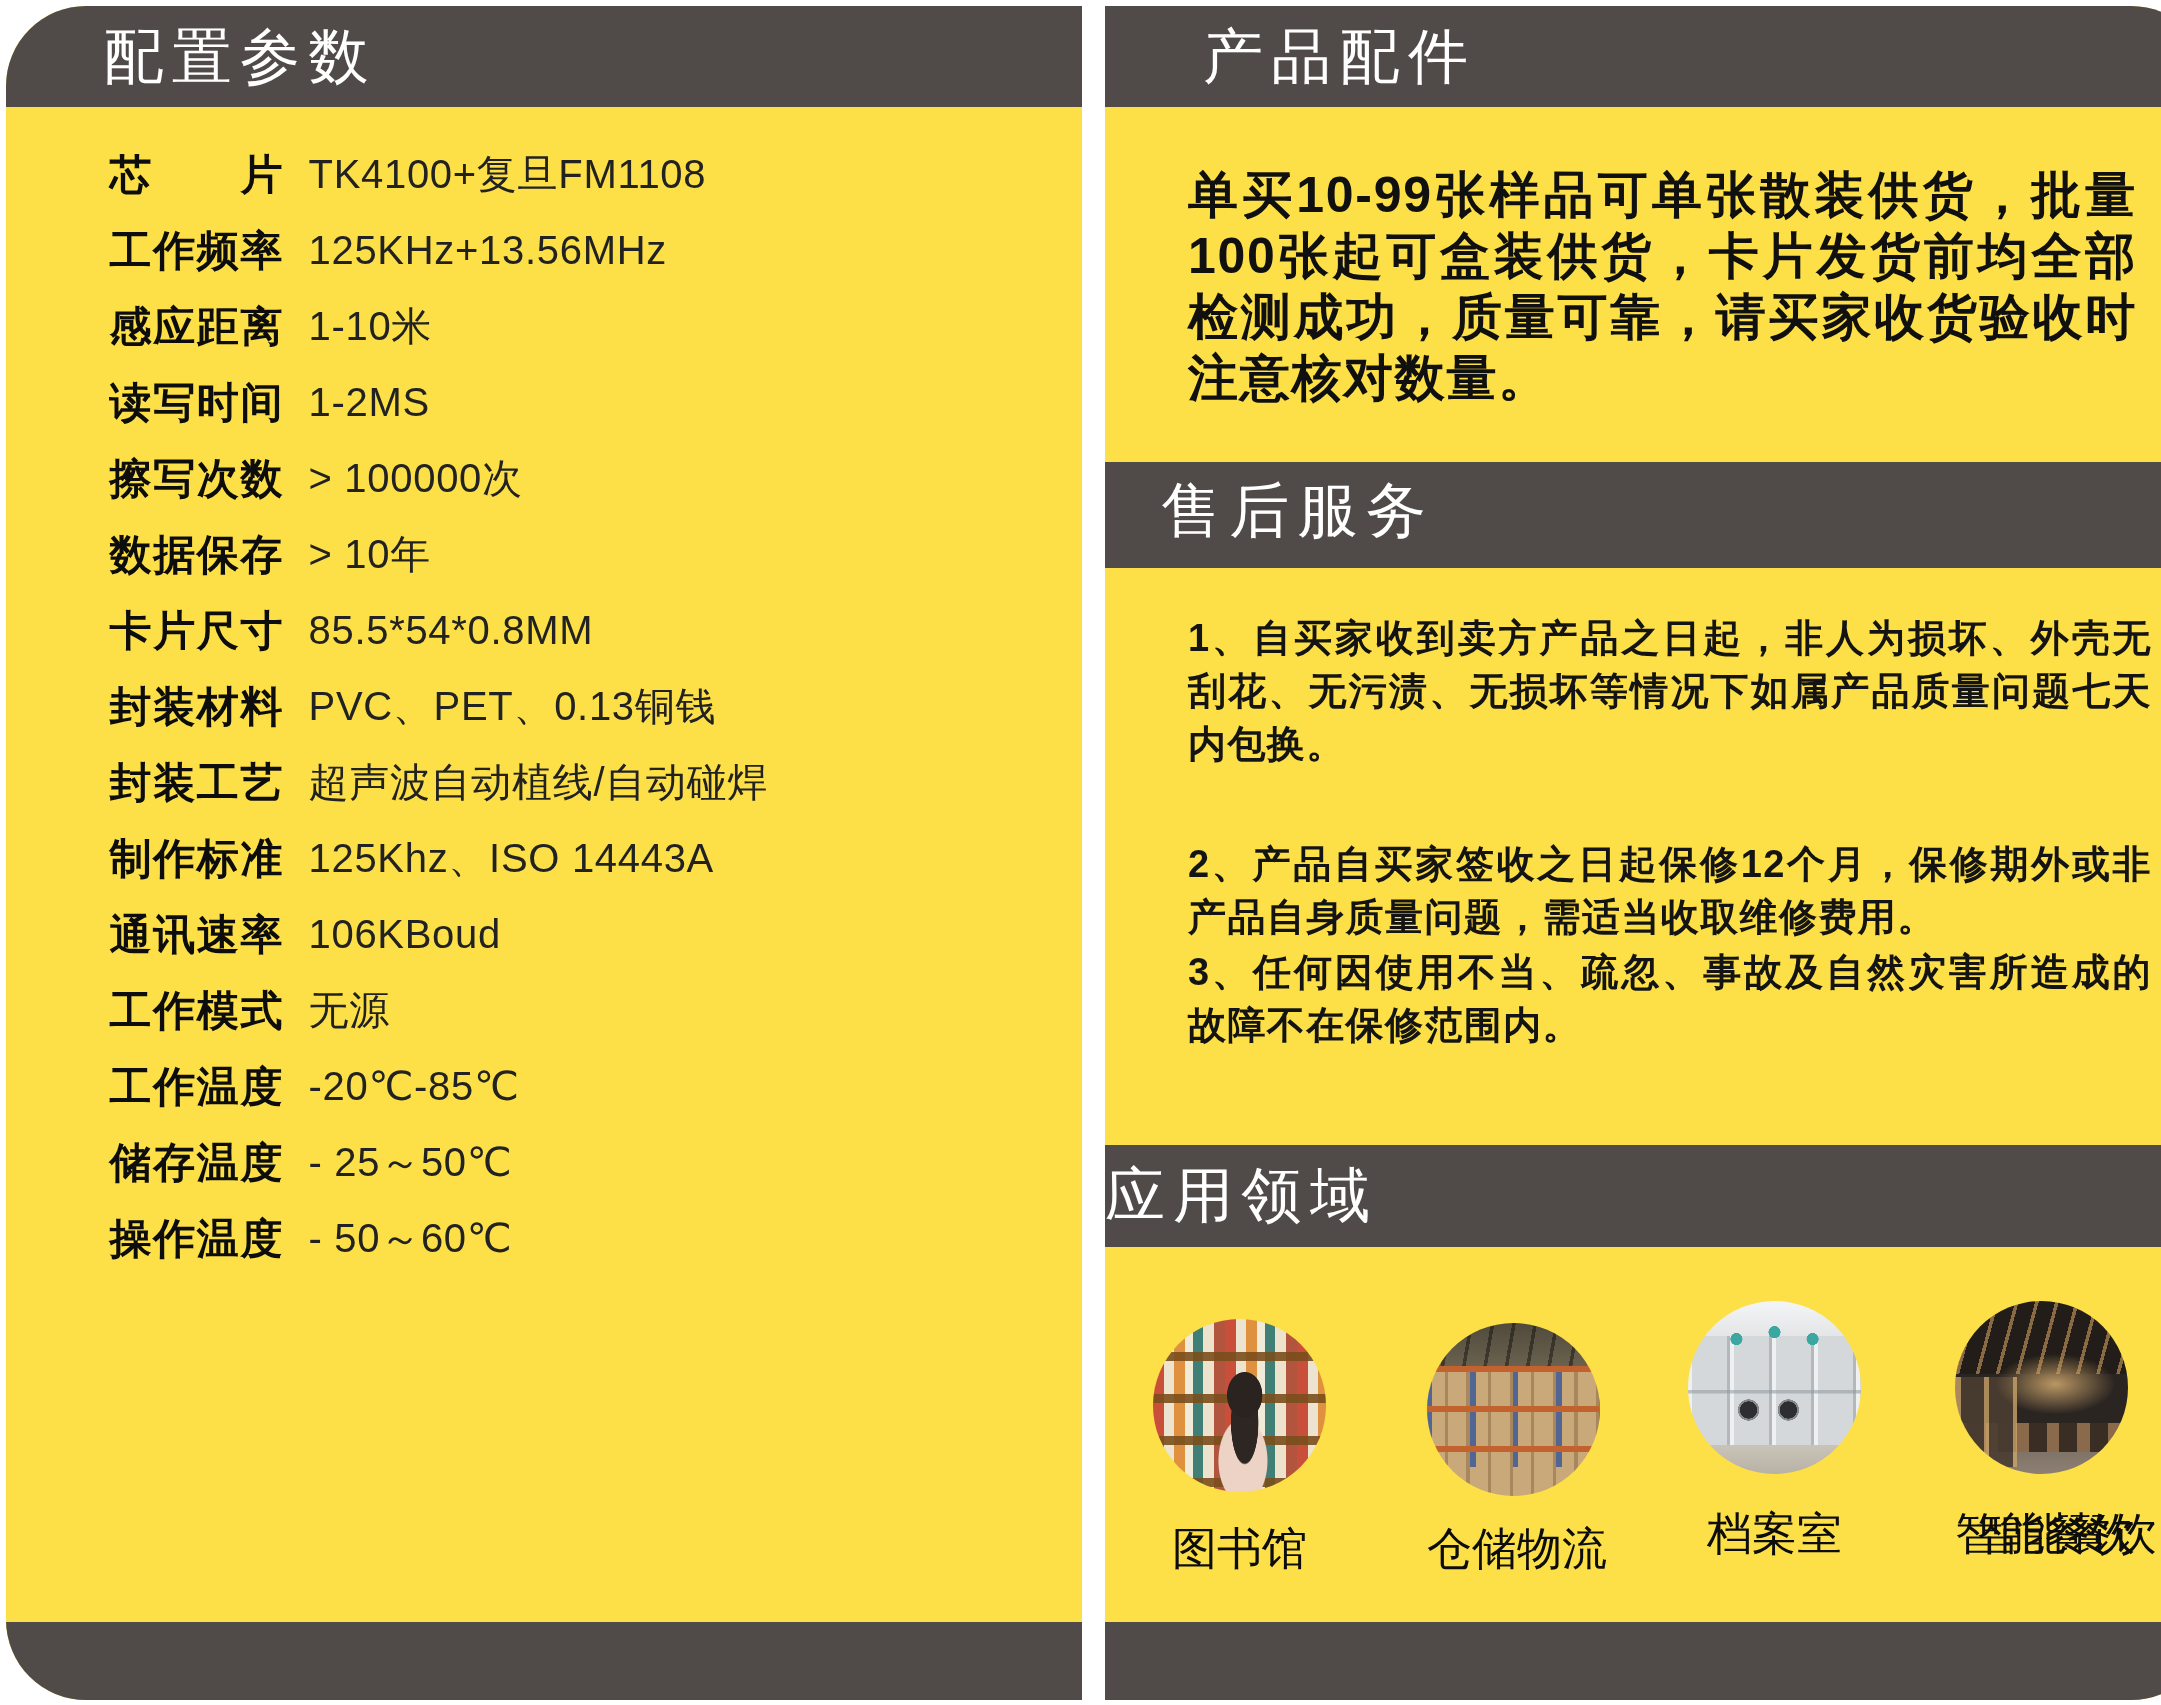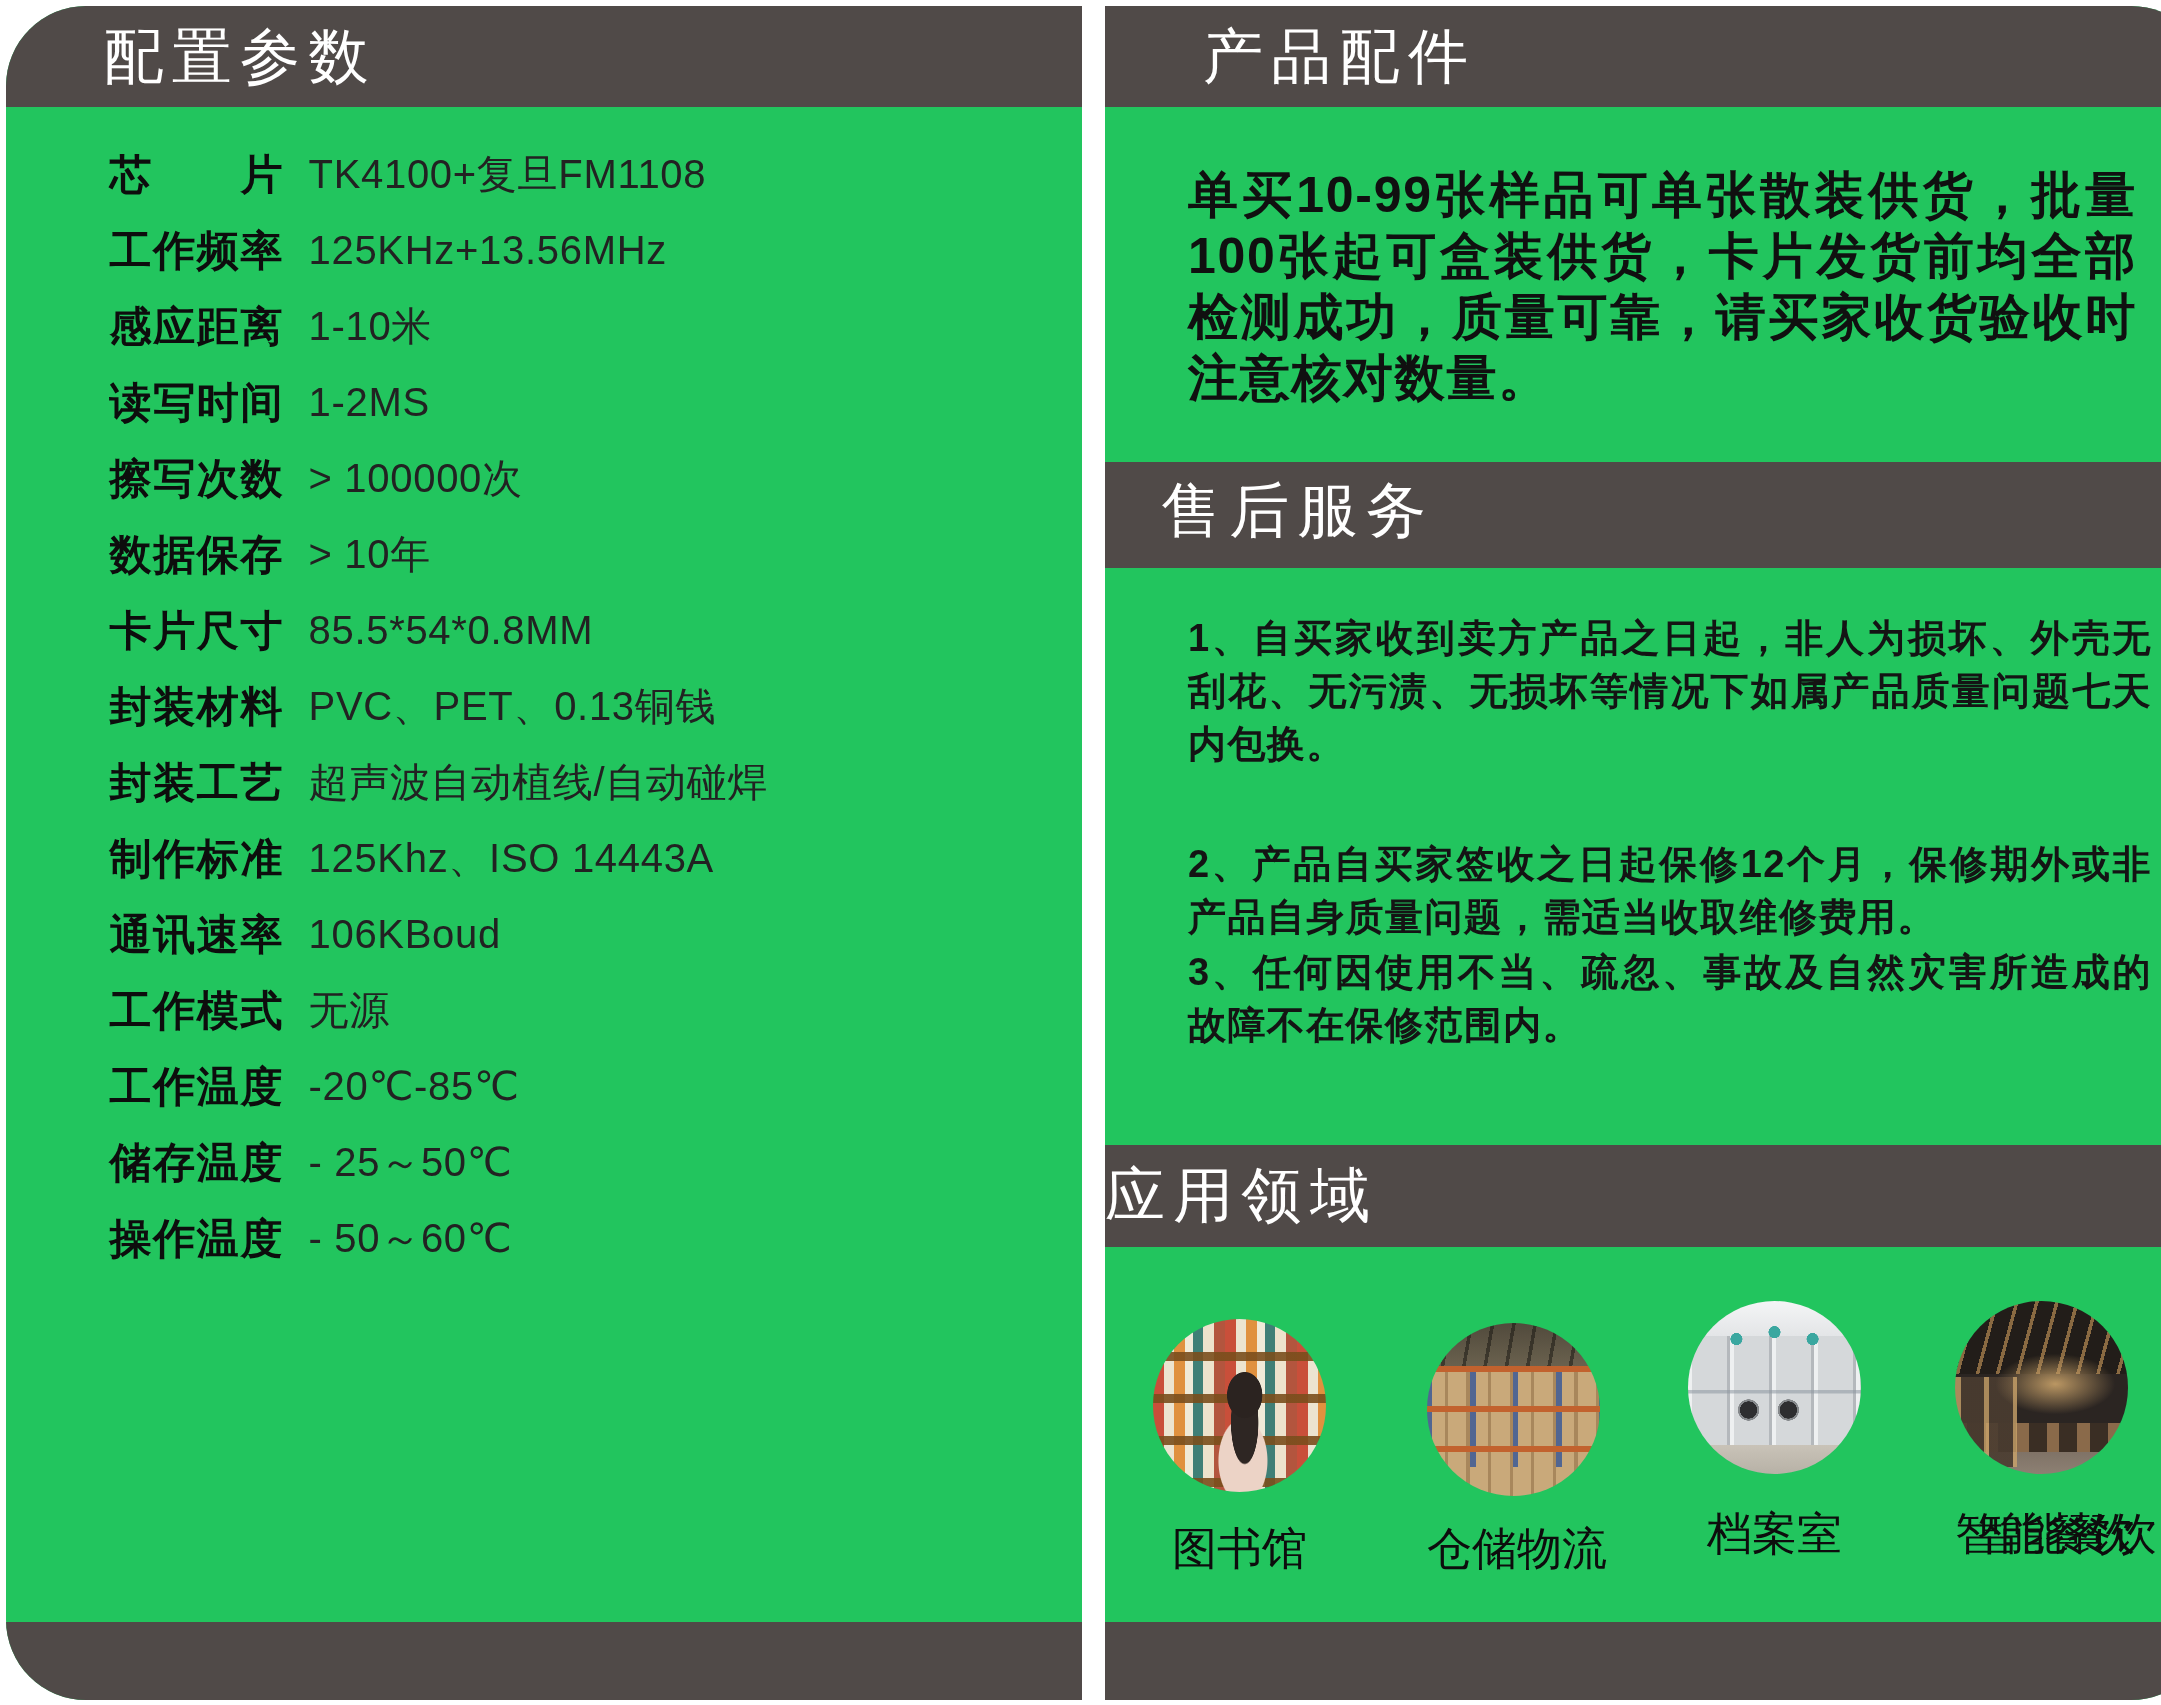--- a/index.html
+++ b/index.html
@@ -1,19 +1,19 @@
 <!DOCTYPE html>
 <html style="font-size:11px"><head>
 <meta charset="utf-8">
 <style>
   html,body{margin:0;padding:0;background:#ffffff;}
   body{width:2161px;height:1705px;position:relative;overflow:hidden;
        font-family:"Liberation Sans","DejaVu Sans",sans-serif;color:#141414;}
 
-  .card{position:absolute;top:5.5px;height:1694px;background:#22c55e;overflow:hidden;}
+  .card{position:absolute;top:5.5px;height:1694px;background:#fde047;overflow:hidden;}
   .card-left{left:5.5px;width:1076px;border-radius:80px 0 0 80px;}
   .card-right{left:1105px;width:1106px;border-radius:0 80px 80px 0;}
 
   .banner{position:absolute;left:0;right:0;background:#504a48;}
   .banner h1{margin:0;color:#ffffff;font-size:60px;font-weight:500;
              letter-spacing:8.3px;white-space:nowrap;}
   .banner-top{top:0;height:101px;}
   .banner-top h1{line-height:101px;padding-left:98px;}
   .banner-aftersales{top:456px;height:106px;}
   .banner-aftersales h1{line-height:106px;padding-left:56px;font-family:Liberation Mono, monospace;}

